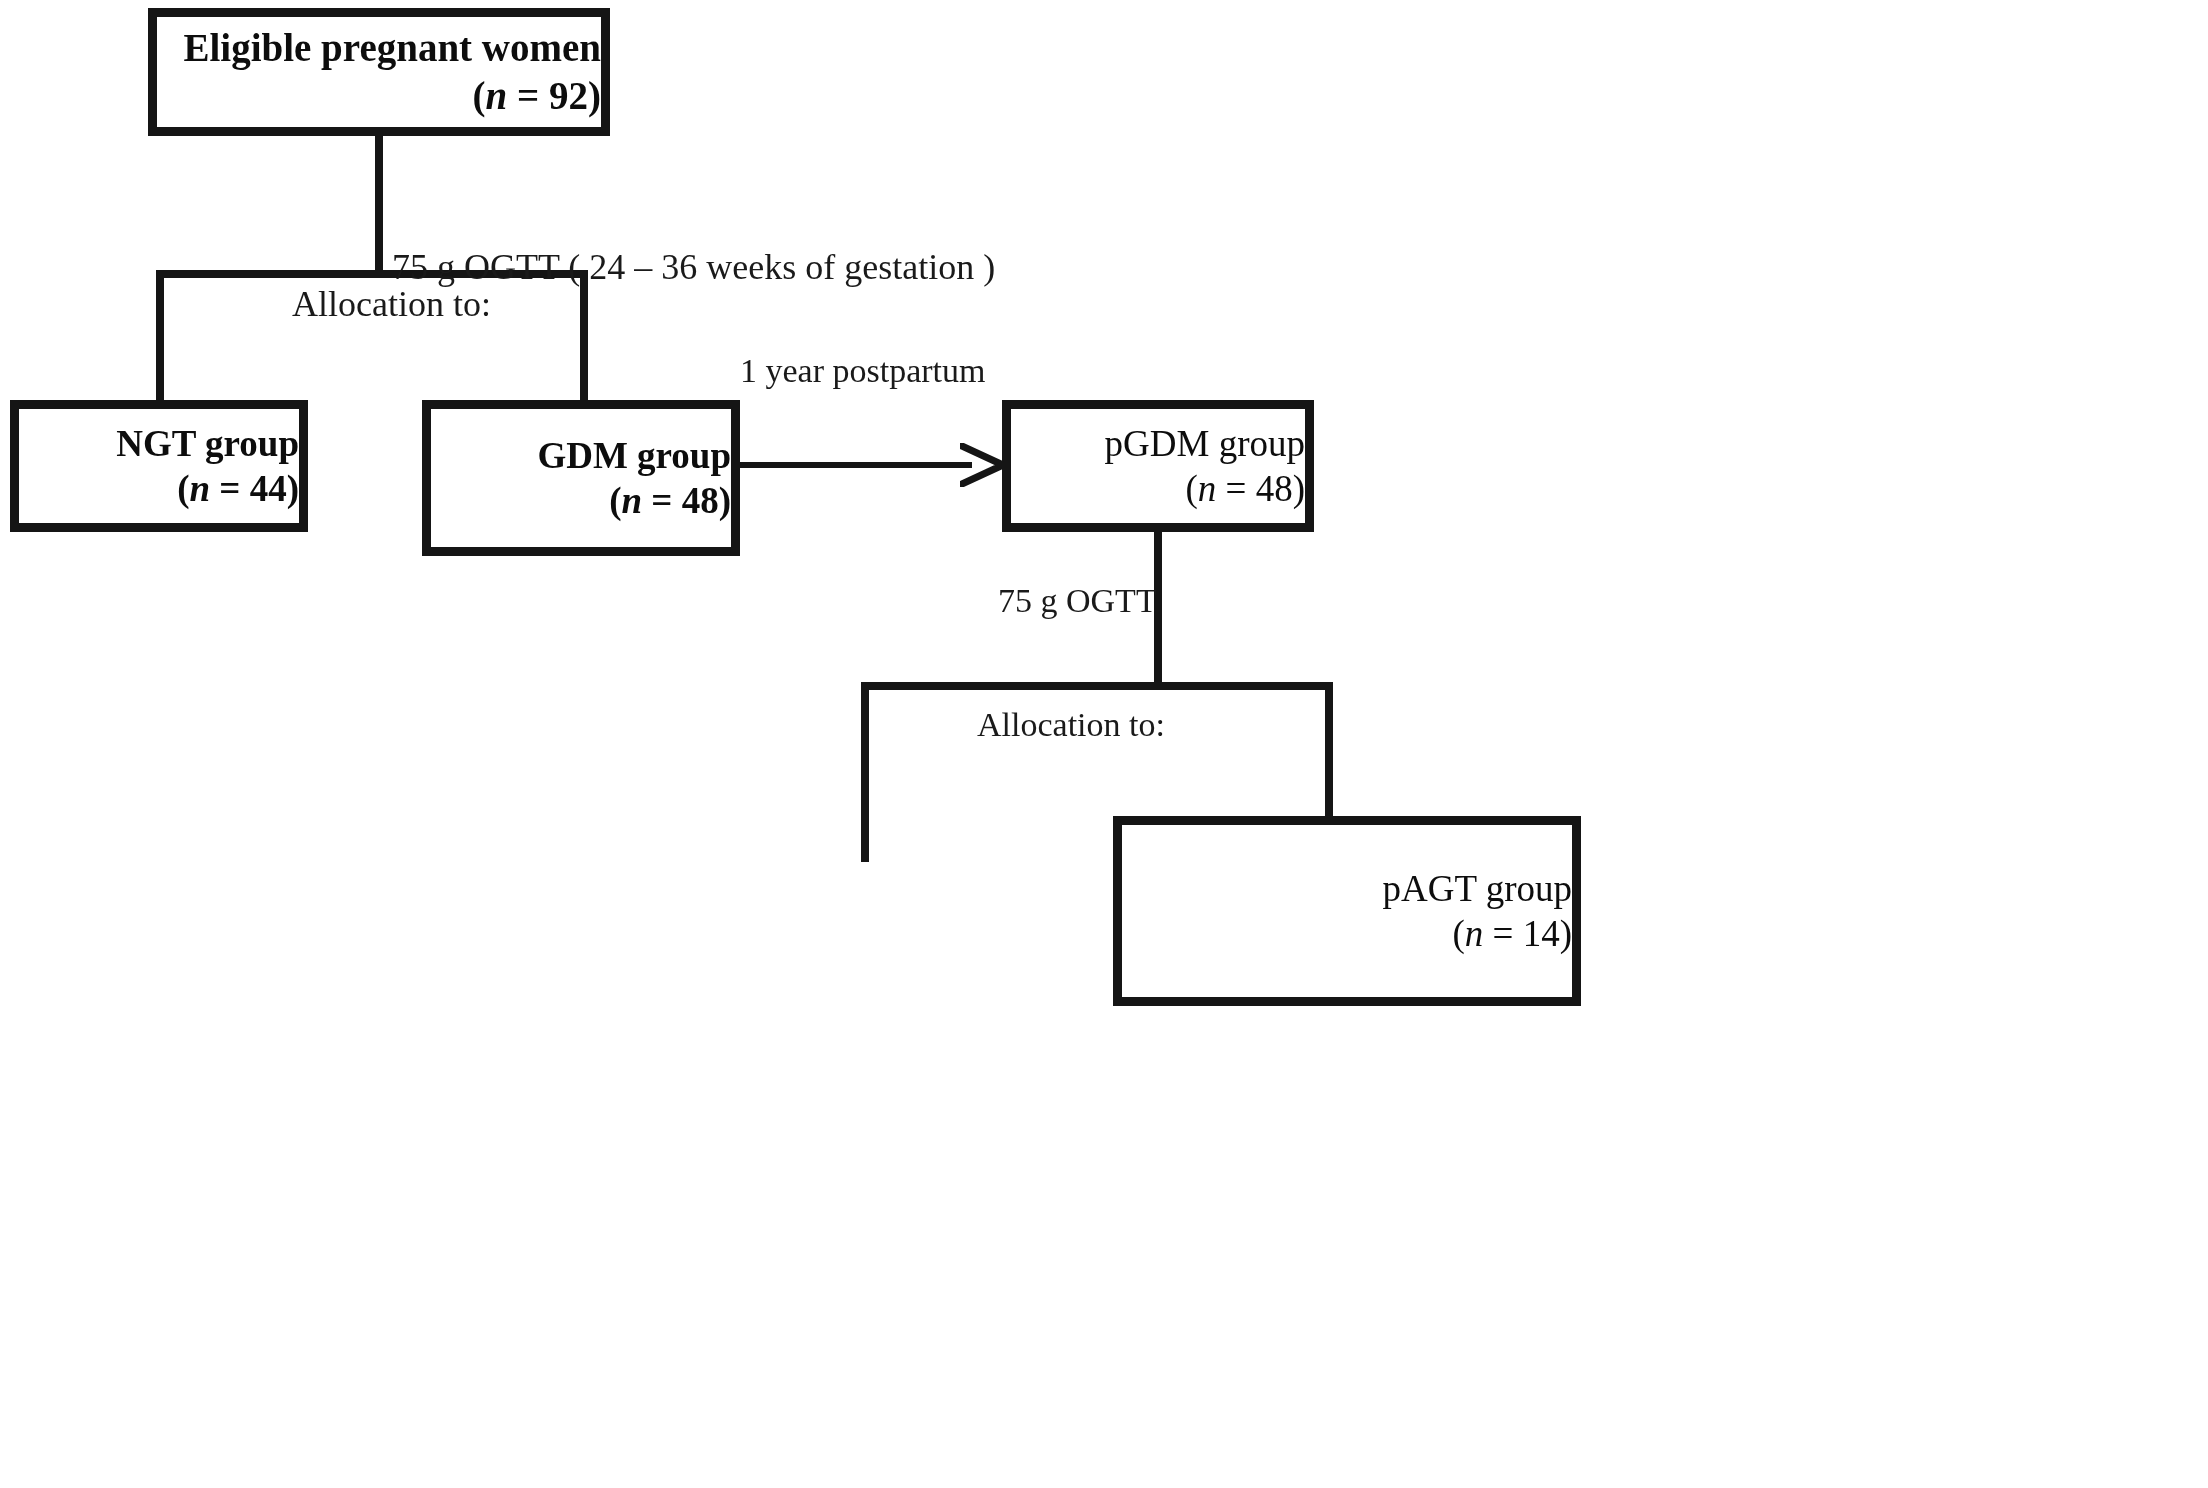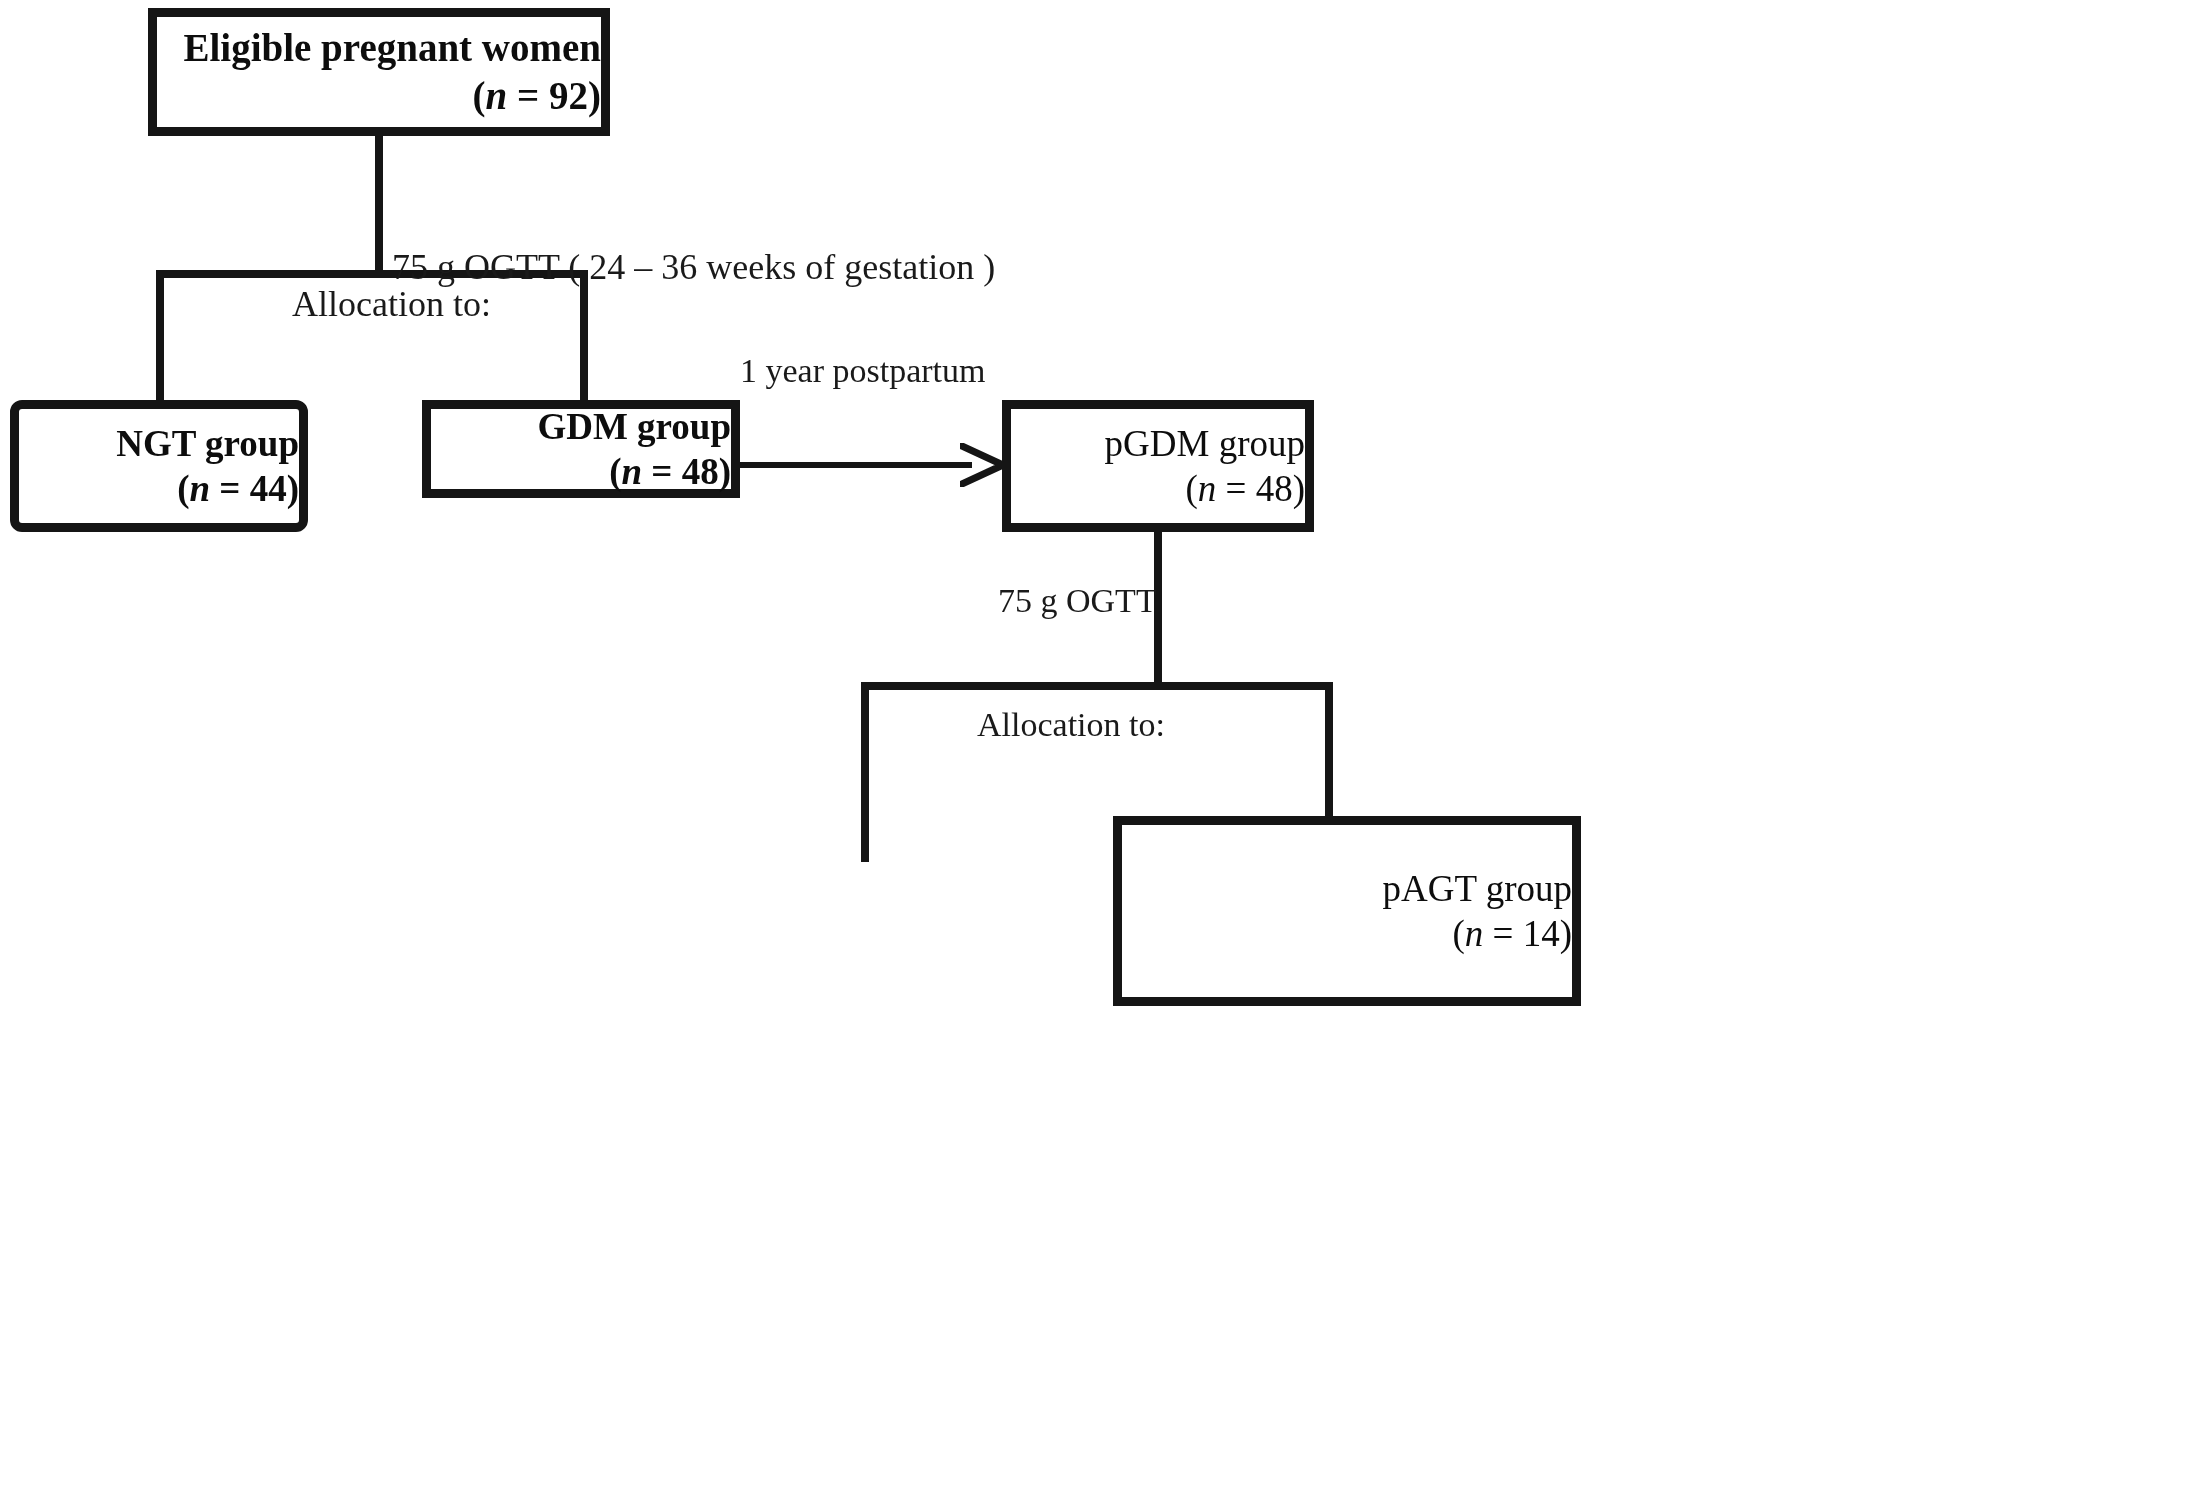--- a/index.html
+++ b/index.html
@@ -86,26 +86,26 @@
   <div class="vline" style="left:375px; top:134px; height:140px;"></div>
 
   <div class="edge-label" style="left:392px; top:246px; font-size:36px;">75 g OGTT ( 24 – 36 weeks of gestation )</div>
 
   <div class="hline" style="left:156px; top:270px; width:432px;"></div>
   <div class="vline" style="left:156px; top:270px; height:136px;"></div>
   <div class="vline" style="left:580px; top:270px; height:136px;"></div>
 
   <div class="edge-label" style="left:292px; top:283px; font-size:36px;">Allocation to:</div>
 
-  <div class="box bold" style="left:10px; top:400px; width:298px; height:132px; font-size:37px;border-radius:12px;">
+  <div class="box bold" style="left:10px; top:400px; width:298px; height:132px; font-size:37px;">
     <span class="line">NGT group</span>
     <span class="line"><span>(</span><span class="ital">n</span><span> = 44)</span></span>
   </div>
 
-  <div class="box bold" style="left:422px; top:400px; width:318px; height:98px; font-size:37px;">
+  <div class="box bold" style="left:422px; top:400px; width:318px; height:156px; font-size:37px;">
     <span class="line">GDM group</span>
     <span class="line"><span>(</span><span class="ital">n</span><span> = 48)</span></span>
   </div>
 
   <div class="edge-label" style="left:740px; top:352px; font-size:34px;">1 year postpartum</div>
 
   <div class="arrow-line" style="left:740px; top:462px; width:232px;"></div>
   <div class="arrow-head" style="left:960px; top:443px;">
     <svg width="46" height="44" viewBox="0 0 46 44" aria-hidden="true">
       <path d="M2 3 L43 22 L2 41" fill="none" stroke="#151515" stroke-width="7" stroke-linecap="round" stroke-linejoin="round"></path>

